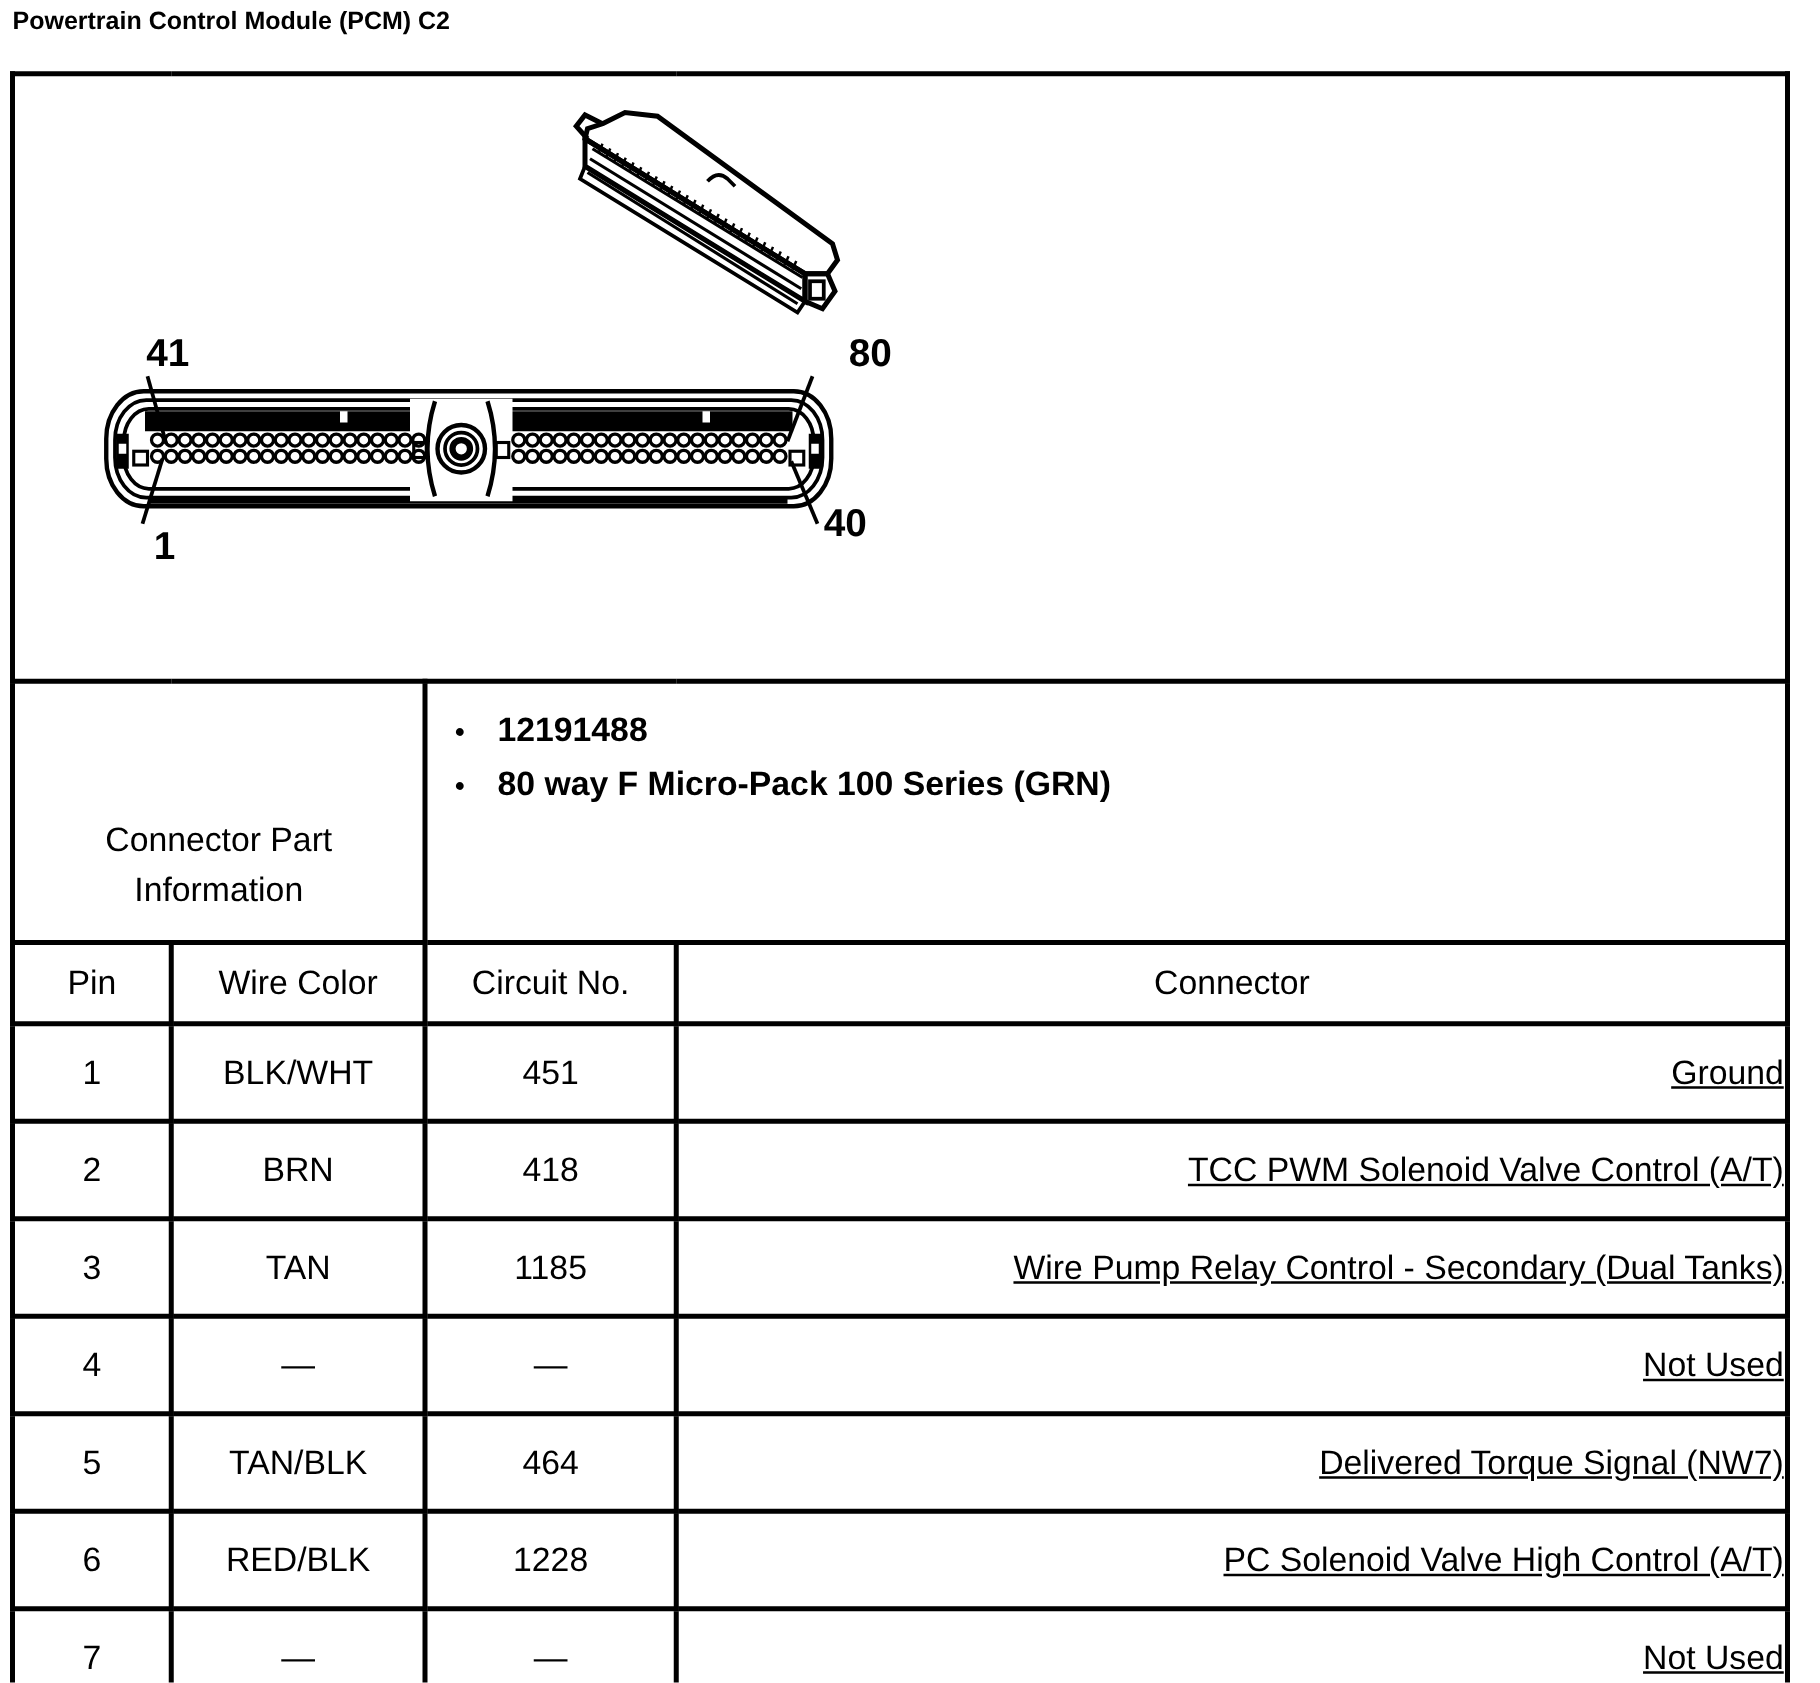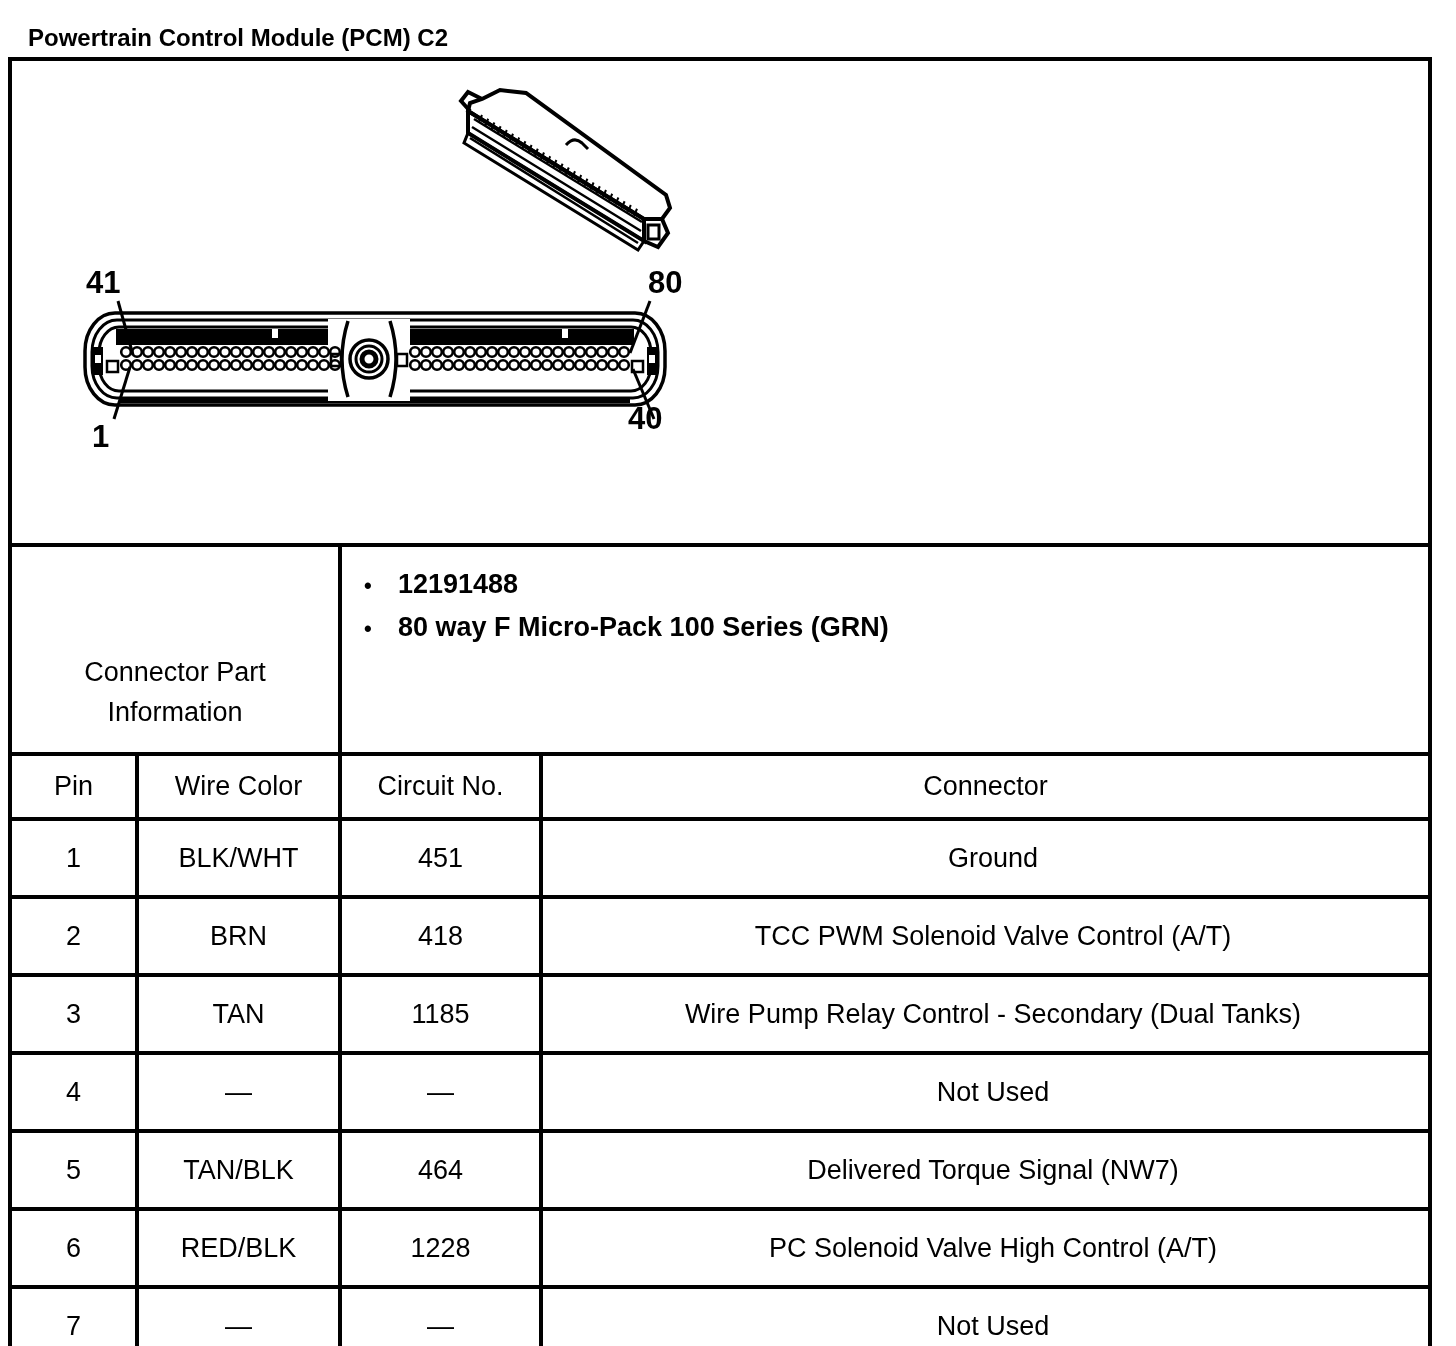--- a/index.html
+++ b/index.html
@@ -2,22 +2,22 @@
 <html><head>
 <meta charset="utf-8">
 <style>
   html,body{margin:0;padding:0;background:#ffffff;}
   body{
     width:1456px;height:1346px;position:relative;
     font-family:"Liberation Sans", sans-serif;color:#000;
     -webkit-font-smoothing:none;
   }
   .page-title{
-    position:absolute;left:10px;top:6px;margin:18px;
-    font-size:24px;font-weight:bold;letter-spacing:0px;
+    position:absolute;left:10px;top:6px;margin:0;
+    font-size:20px;font-weight:bold;letter-spacing:0px;
   }
   table.main{
     position:absolute;left:8px;top:57px;width:1420px;
     border-collapse:collapse;table-layout:fixed;
   }
   table.main td, table.main th{
     border:4px solid #000;overflow:hidden;
     font-size:27px;
   }
   td.diagram-cell{height:482px;padding:0;position:relative;}
@@ -29,24 +29,24 @@
   }
   td.partinfo-value{
     vertical-align:top;font-weight:bold;padding:22px 10px 0 22px;
   }
   .bullet-row{display:flex;align-items:baseline;margin-bottom:12px;}
   .bullet-dot{width:34px;flex:0 0 34px;font-size:22px;}
 
   tr.header-row th{height:59px;font-weight:normal;text-align:center;}
   tr.data-row td{height:72px;}
   td.c-pin, td.c-wire, td.c-circuit{text-align:center;}
-  td.c-func{text-align:center;padding-left:16px;}
+  td.c-func{text-align:right;padding-left:16px;text-decoration:underline;}
 
   .pin-label{
-    position:absolute;font-weight:bold;font-size:31px;line-height:31px;
+    position:absolute;font-weight:bold;font-size:31px;line-height:31px;margin-left:31px;
   }
   svg .ln{stroke:#000;fill:none;}
   svg .fill{fill:#000;stroke:none;}
   svg .white{fill:#fff;stroke:none;}
   #pins circle{fill:none;stroke:#000;stroke-width:2.6px;}
 </style>
 </head>
 <body>
 
 <h1 class="page-title">Powertrain Control Module (PCM) C2</h1>

